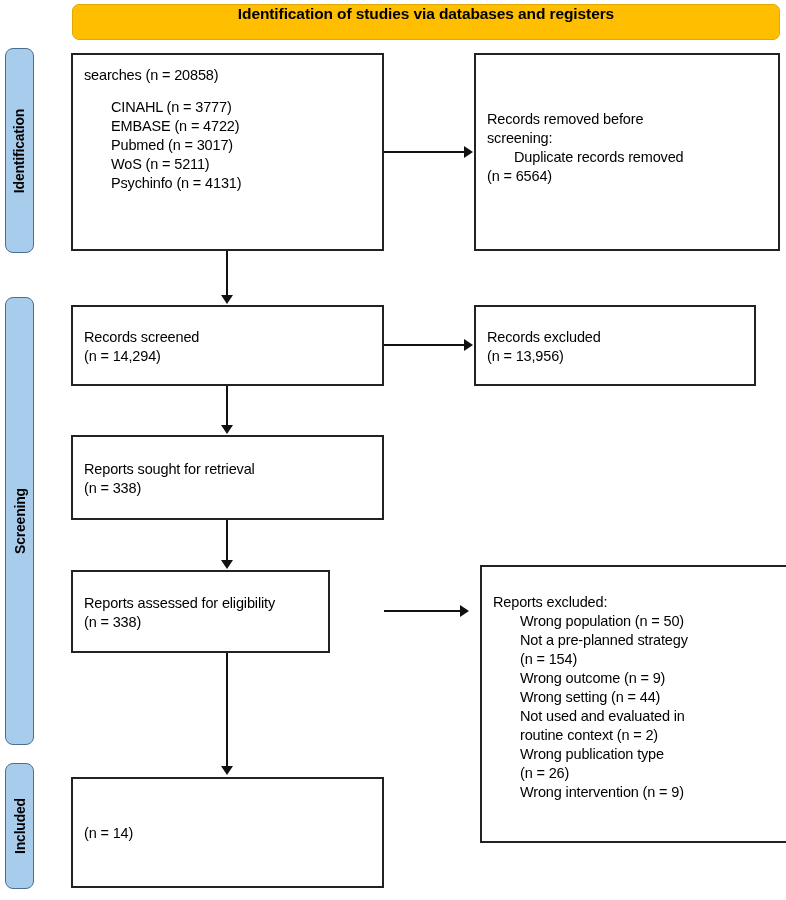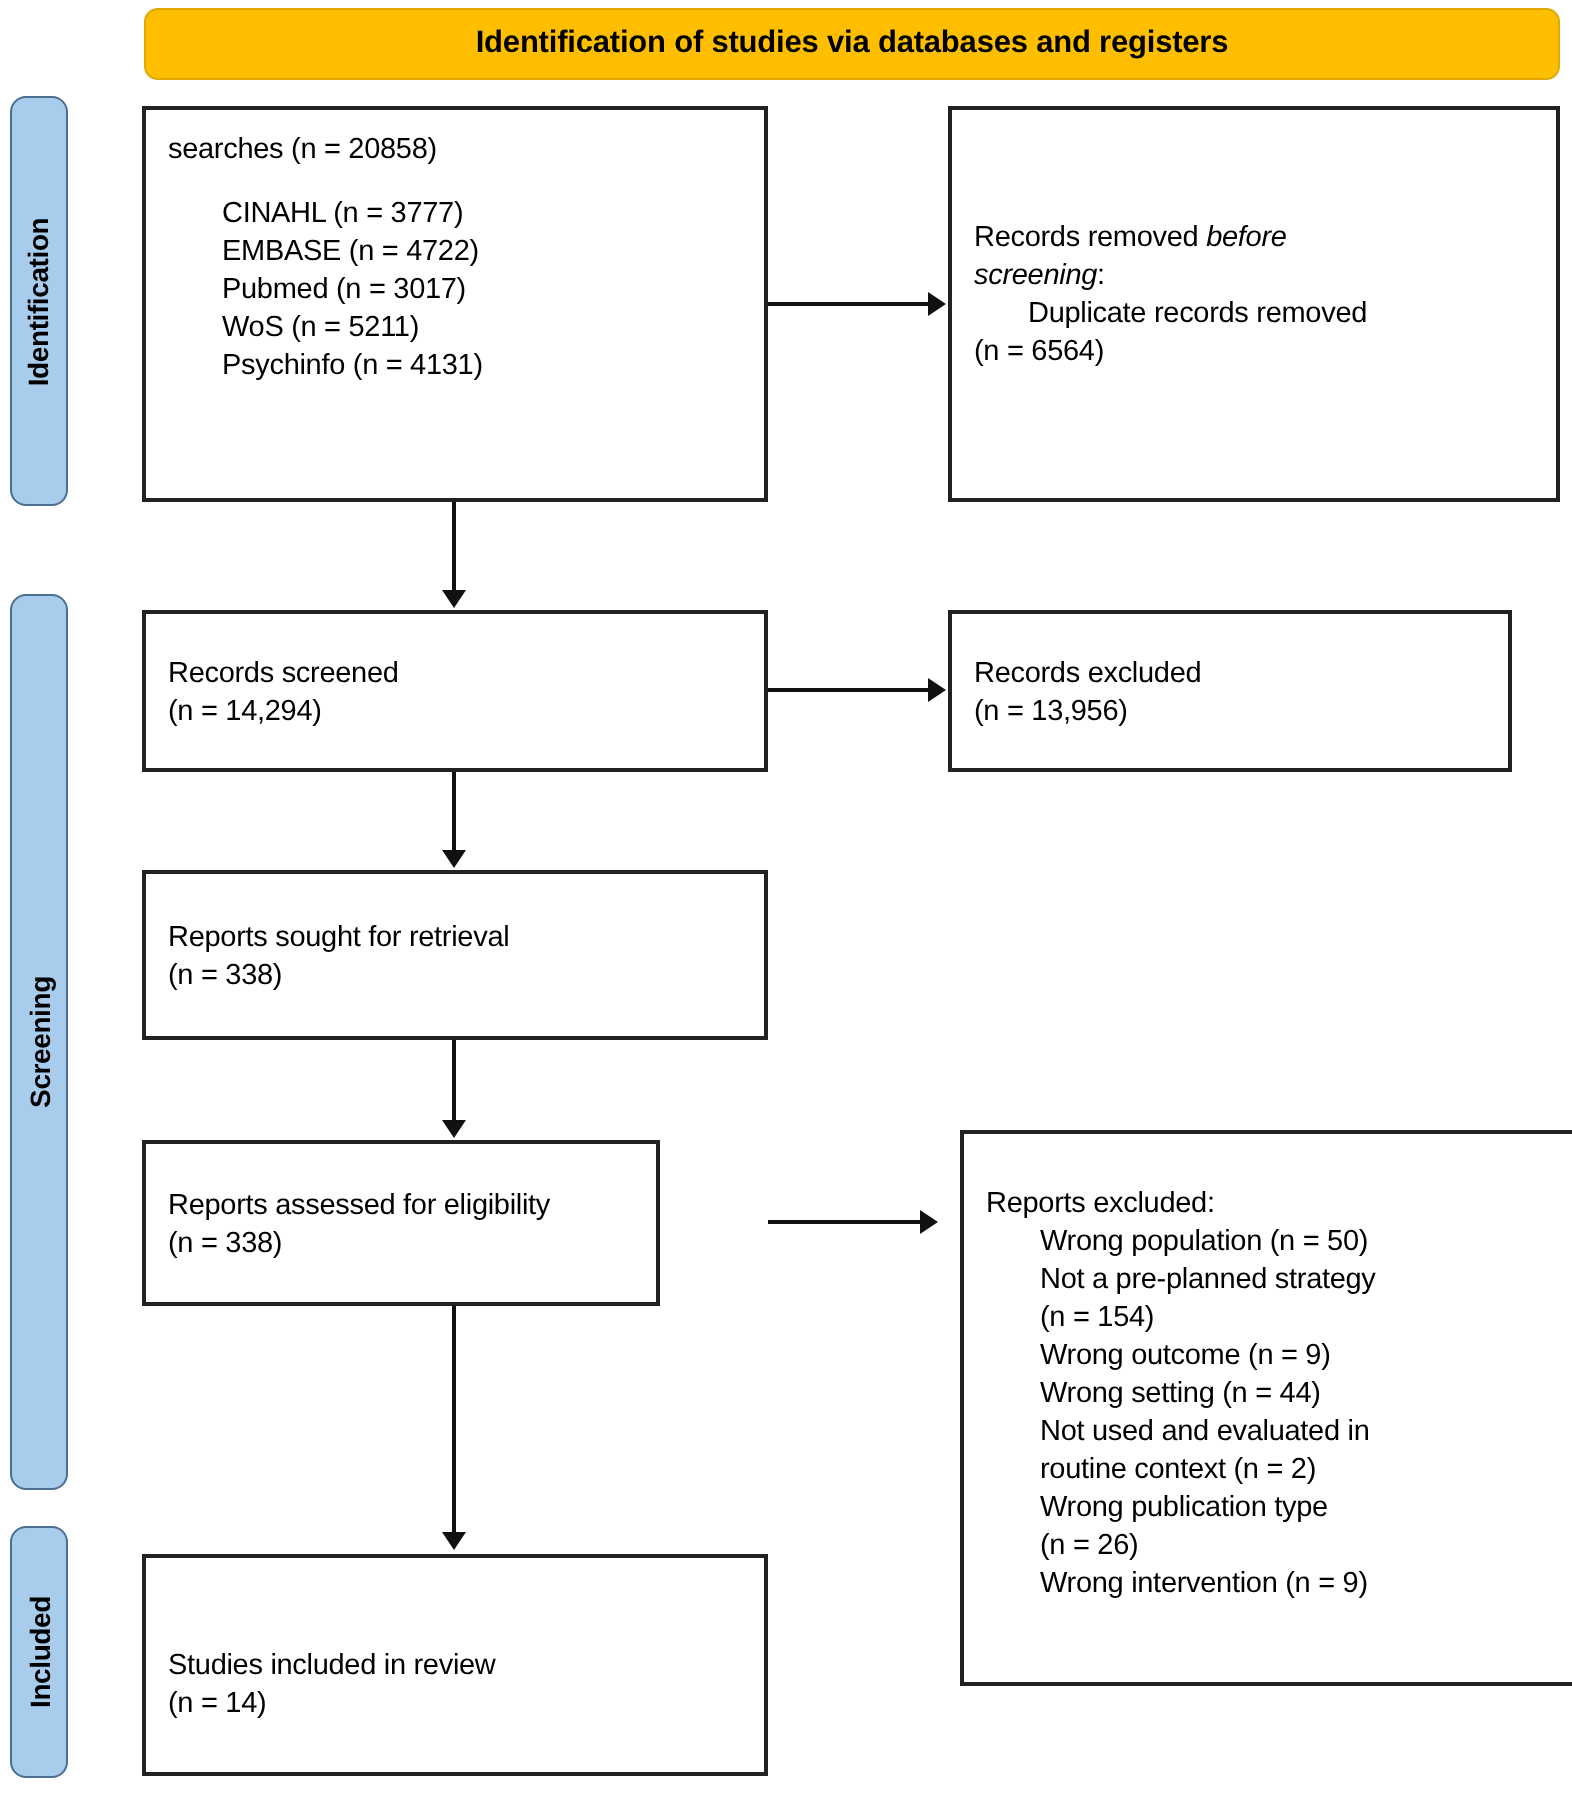--- a/index.html
+++ b/index.html
@@ -28,21 +28,20 @@
   .banner {
     position: absolute;
     left: 72px;
     top: 4px;
     width: 708px;
     height: 36px;
     background: #FFBF00;
     border: 1px solid #e0a800;
     border-radius: 7px;
     display: flex;
-    align-items: center;
     justify-content: center;
     box-sizing: border-box;
   }
   .banner-text {
     font-size: 15.5px;
     font-weight: bold;
     letter-spacing: -0.1px;
     color: #000;
     white-space: nowrap;
   }
@@ -82,21 +81,21 @@
     left: 11px;
     right: 8px;
   }
   .box-line {
     font-size: 14.5px;
     line-height: 19px;
     letter-spacing: -0.15px;
     white-space: nowrap;
   }
   .indent { padding-left: 27px; }
-  .ital { font-style: italic; }
+  .ital { }
   .gap { height: 13px; }
 
   
   .vline {
     position: absolute;
     width: 2px;
     background: #111111;
   }
   .hline {
     position: absolute;
@@ -199,21 +198,20 @@
       <div class="box-line indent">Not used and evaluated in</div>
       <div class="box-line indent">routine context (n = 2)</div>
       <div class="box-line indent">Wrong publication type</div>
       <div class="box-line indent">(n = 26)</div>
       <div class="box-line indent">Wrong intervention (n = 9)</div>
     </div>
   </div>
 
   <div class="box" style="left:71px; top:777px; width:313px; height:111px;">
     <div class="box-inner" style="top:45px;">
-      <div class="box-line">Studies included in review</div>
       <div class="box-line">(n = 14)</div>
     </div>
   </div>
 
   <div class="hline" style="left:384px; top:151px; width:80px;"></div>
   <div class="arrow-right" style="left:464px; top:146px;"></div>
 
   <div class="vline" style="left:226px; top:251px; height:45px;"></div>
   <div class="arrow-down" style="left:221px; top:295px;"></div>
 

